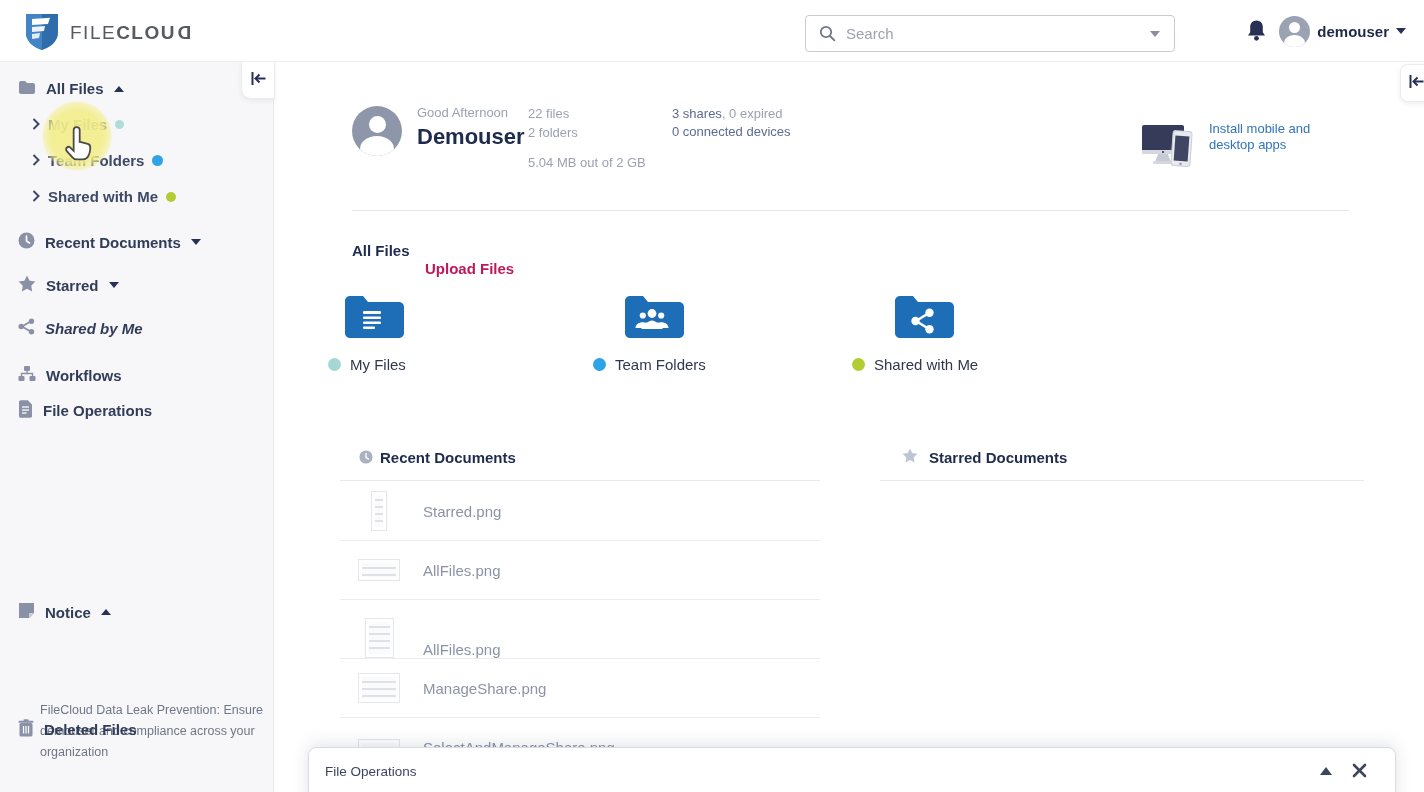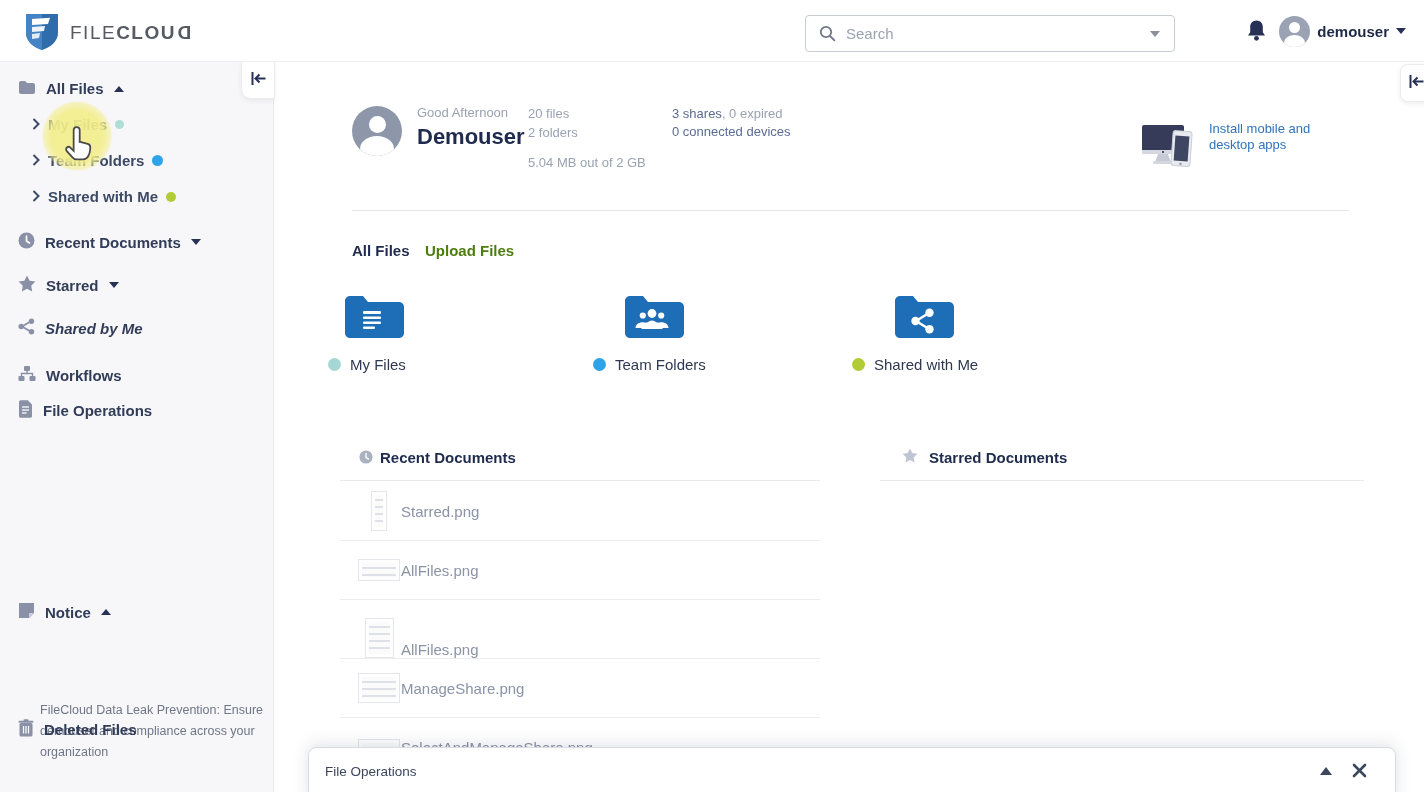--- a/index.html
+++ b/index.html
@@ -47,32 +47,32 @@
   .avatar-lg::after { content:""; position:absolute; left:8px; top:30px; width:34px; height:26px; border-radius:50%; background:#fff; }
   .greeting { position:absolute; left:417px; top:105px; font-size:13px; color:#9aa2b1; }
   .profile-name { position:absolute; left:417px; top:124px; font-size:22px; font-weight:700; color:#1f2b4d; }
   .stat { position:absolute; font-size:13px; color:#9aa2b1; }
   .stat-link { color:#5a6b94; cursor:pointer; }
   .install-link { position:absolute; left:1209px; top:121px; width:120px; font-size:13px; line-height:16px; color:#3173ba; cursor:pointer; }
   .hr-main { position:absolute; left:352px; top:210px; width:997px; height:1px; background:#e4e6ea; }
 
   .tab { position:absolute; top:242px; font-size:15px; font-weight:700; cursor:pointer; }
   .tab-active { color:#1f2b4d; }
-  .tab-link { color:#4d7c0f; }
+  .tab-link { color:#be185d;margin-top:18px; }
 
   .card-label { position:absolute; top:356px; font-size:15px; font-weight:500; color:#2e3850; cursor:pointer; }
   .card-dot { position:absolute; top:358px; width:13px; height:13px; }
 
   .section-title { position:absolute; top:449px; font-size:15px; font-weight:700; color:#1f2b4d; }
   .hr-section { position:absolute; top:480px; height:1px; background:#e7e9ee; }
 
   .file-row { position:absolute; left:340px; width:480px; height:59px; border-bottom:1px solid #ededf1; display:flex; align-items:center; cursor:pointer; }
   .thumb-wrap { width:44px; margin-left:17px; display:flex; align-items:center; justify-content:center; }
   .thumb { background:#fbfbfc; border:1px solid #e4e6ec; background-image:repeating-linear-gradient(to bottom, #dfe1e8 0 2px, transparent 2px 7px); background-clip:content-box; padding:3px; }
-  .file-name { font-size:15px; color:#8b93a7; }
+  .file-name { margin-left:22px; font-size:15px; color:#8b93a7; }
 
   .fileops { position:absolute; left:308px; top:747px; width:1088px; height:60px; background:#fff; border:1px solid #d9dce3; border-radius:8px 8px 0 0; box-shadow:0 -3px 16px rgba(40,50,80,.13); z-index:25; }
   .fileops-title { position:absolute; left:16px; top:16px; font-size:13.5px; font-weight:500; color:#3b465e; }
   .fileops-caret { position:absolute; right:63px; top:19px; width:0; height:0; border-left:6px solid transparent; border-right:6px solid transparent; border-bottom:8px solid #3c465c; cursor:pointer; }
   .fileops-close { position:absolute; right:28px; top:15px; cursor:pointer; }
 </style>
 </head>
 <body>
 
 <div class="app">
@@ -270,21 +270,21 @@
           <line x1="15.5" y1="7.5" x2="6" y2="7.5" stroke="#273156" stroke-width="2"></line>
           <path d="M9.5 3.5 L5.5 7.5 L9.5 11.5" fill="none" stroke="#273156" stroke-width="2"></path>
         </svg>
     </span>
   </div>
 
   <div class="avatar-lg"></div>
   <div class="greeting">Good Afternoon</div>
   <div class="profile-name">Demouser</div>
 
-  <div class="stat" style="left:528px; top:106px;">20 files</div>
+  <div class="stat" style="left:528px; top:106px;">22 files</div>
   <div class="stat" style="left:528px; top:125px;">2 folders</div>
   <div class="stat" style="left:528px; top:155px;">5.04 MB out of 2 GB</div>
 
   <div class="stat" style="left:672px; top:106px;"><span class="stat-link">3 shares</span><span>, 0 expired</span></div>
   <div class="stat stat-link" style="left:672px; top:124px;">0 connected devices</div>
 
   <div class="abs" style="left:1141px; top:119px;">
     <svg width="56" height="56" viewBox="0 0 56 56">
       <rect x="1" y="6" width="42" height="29" rx="2" fill="#353b58"></rect>
       <rect x="1" y="31" width="42" height="4" fill="#d4d7e0"></rect>

